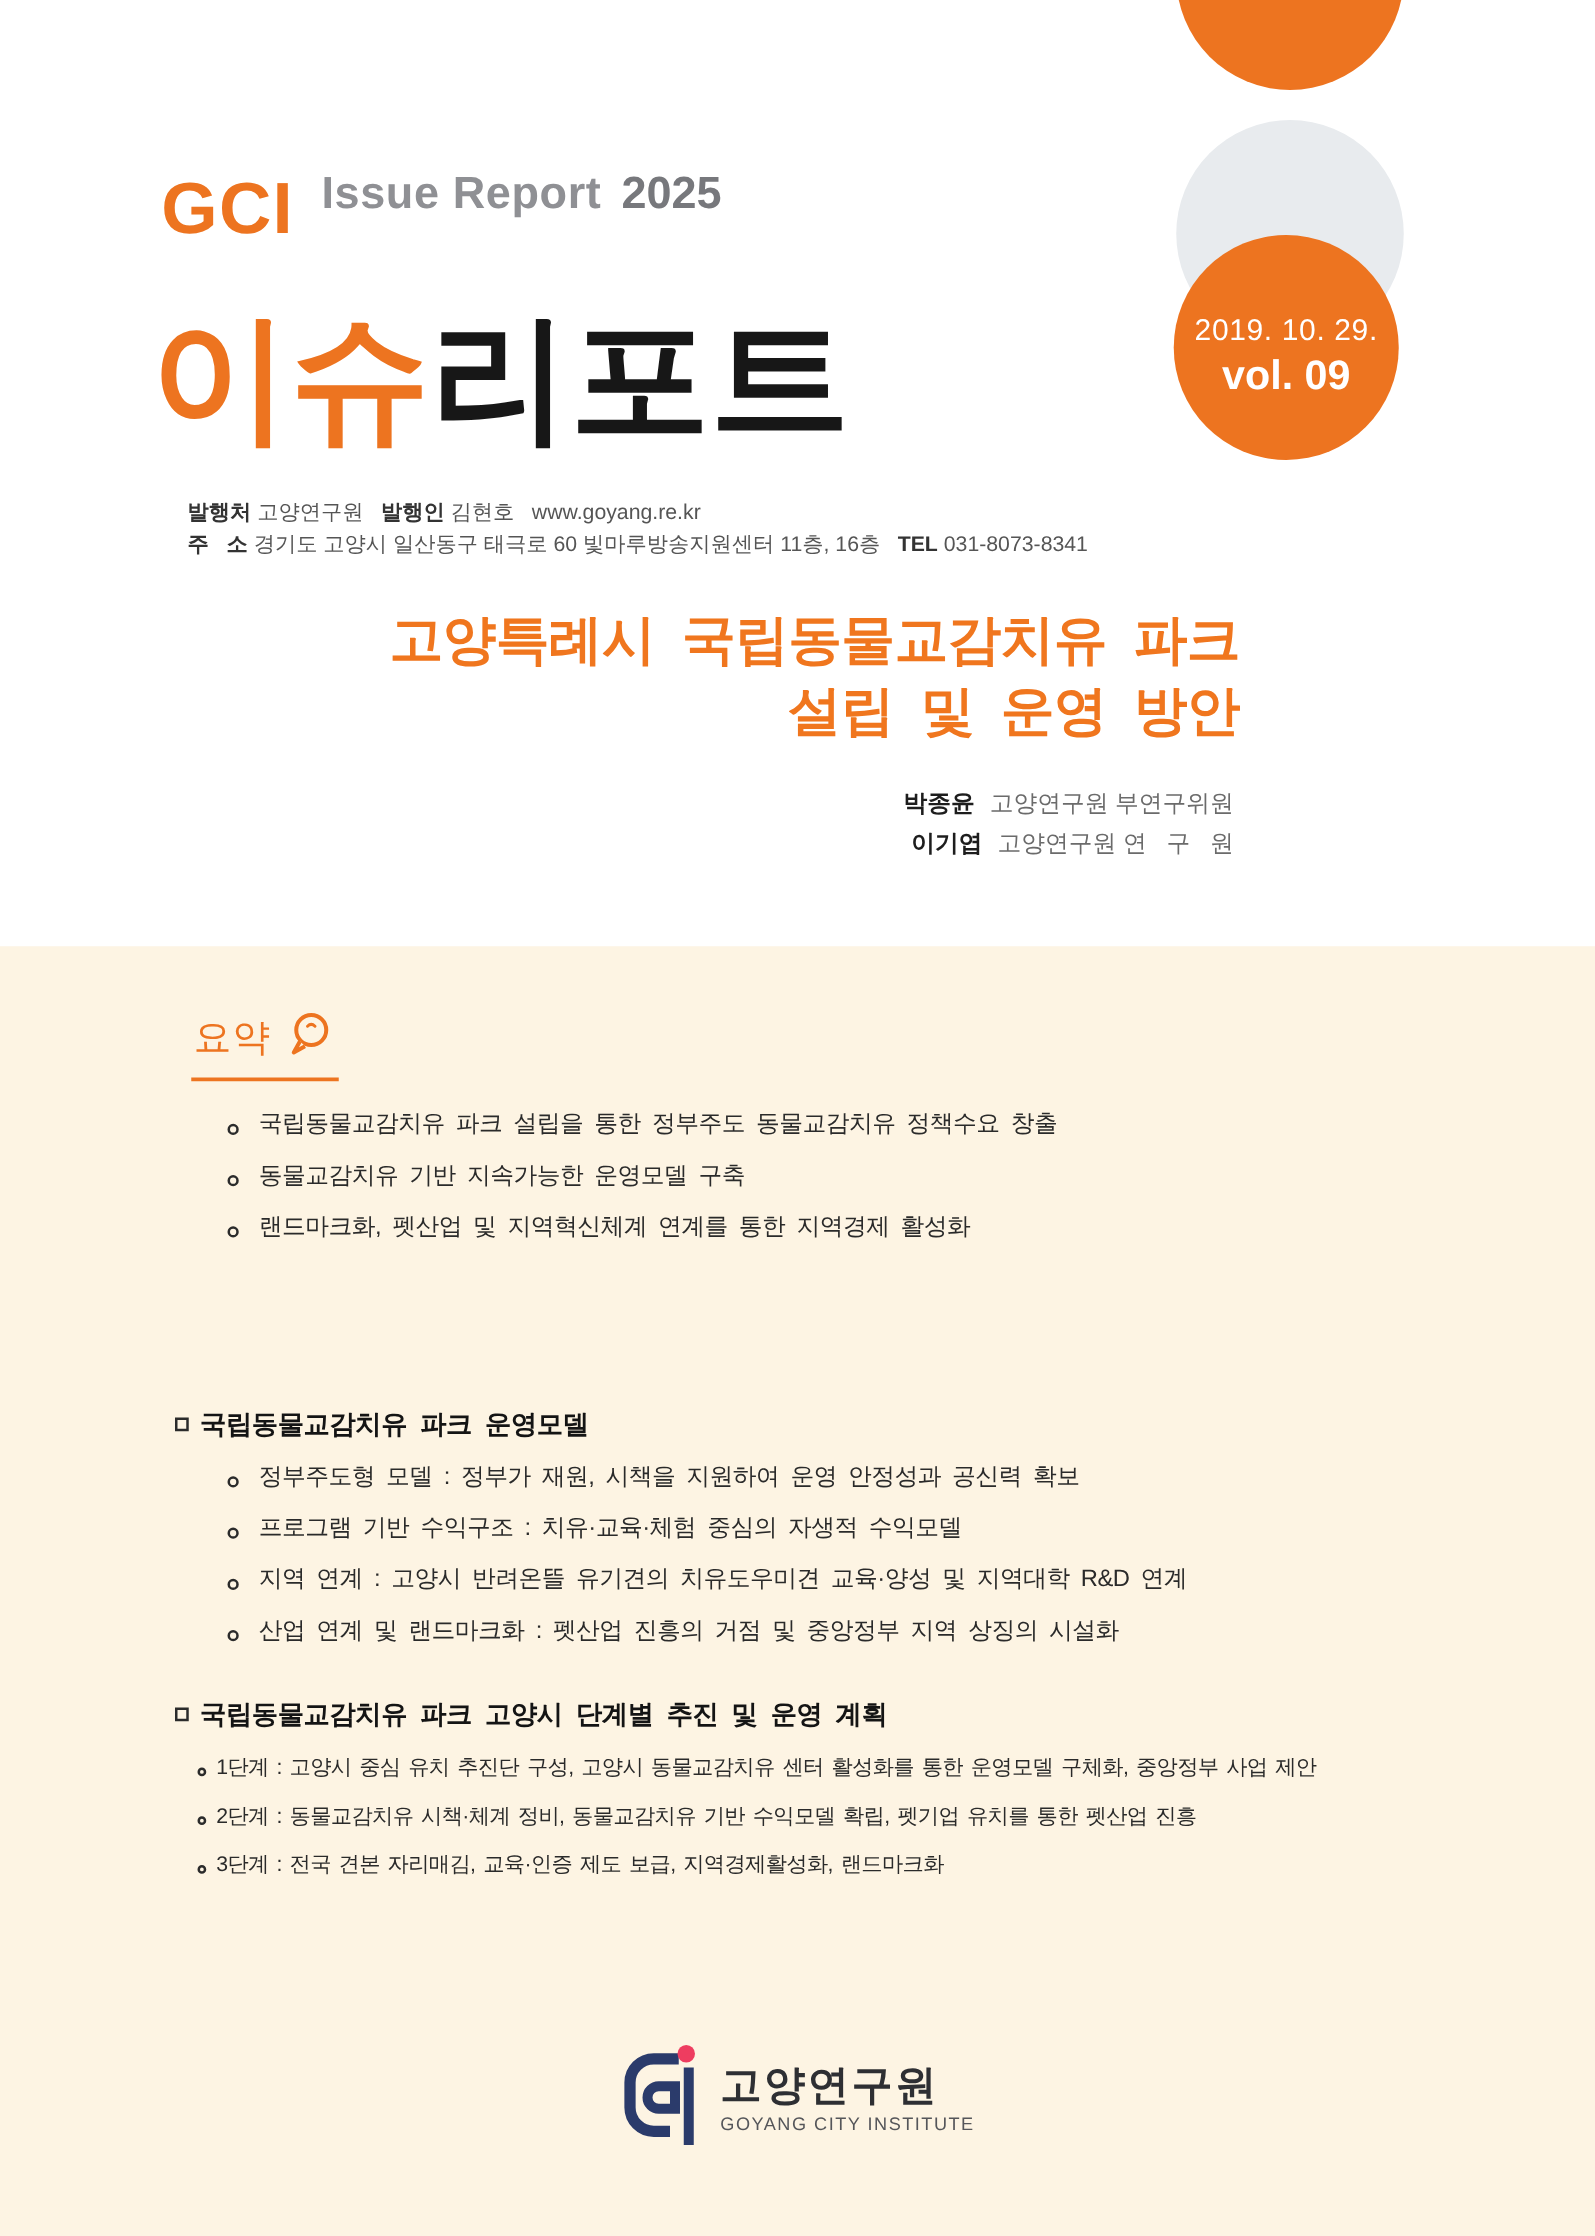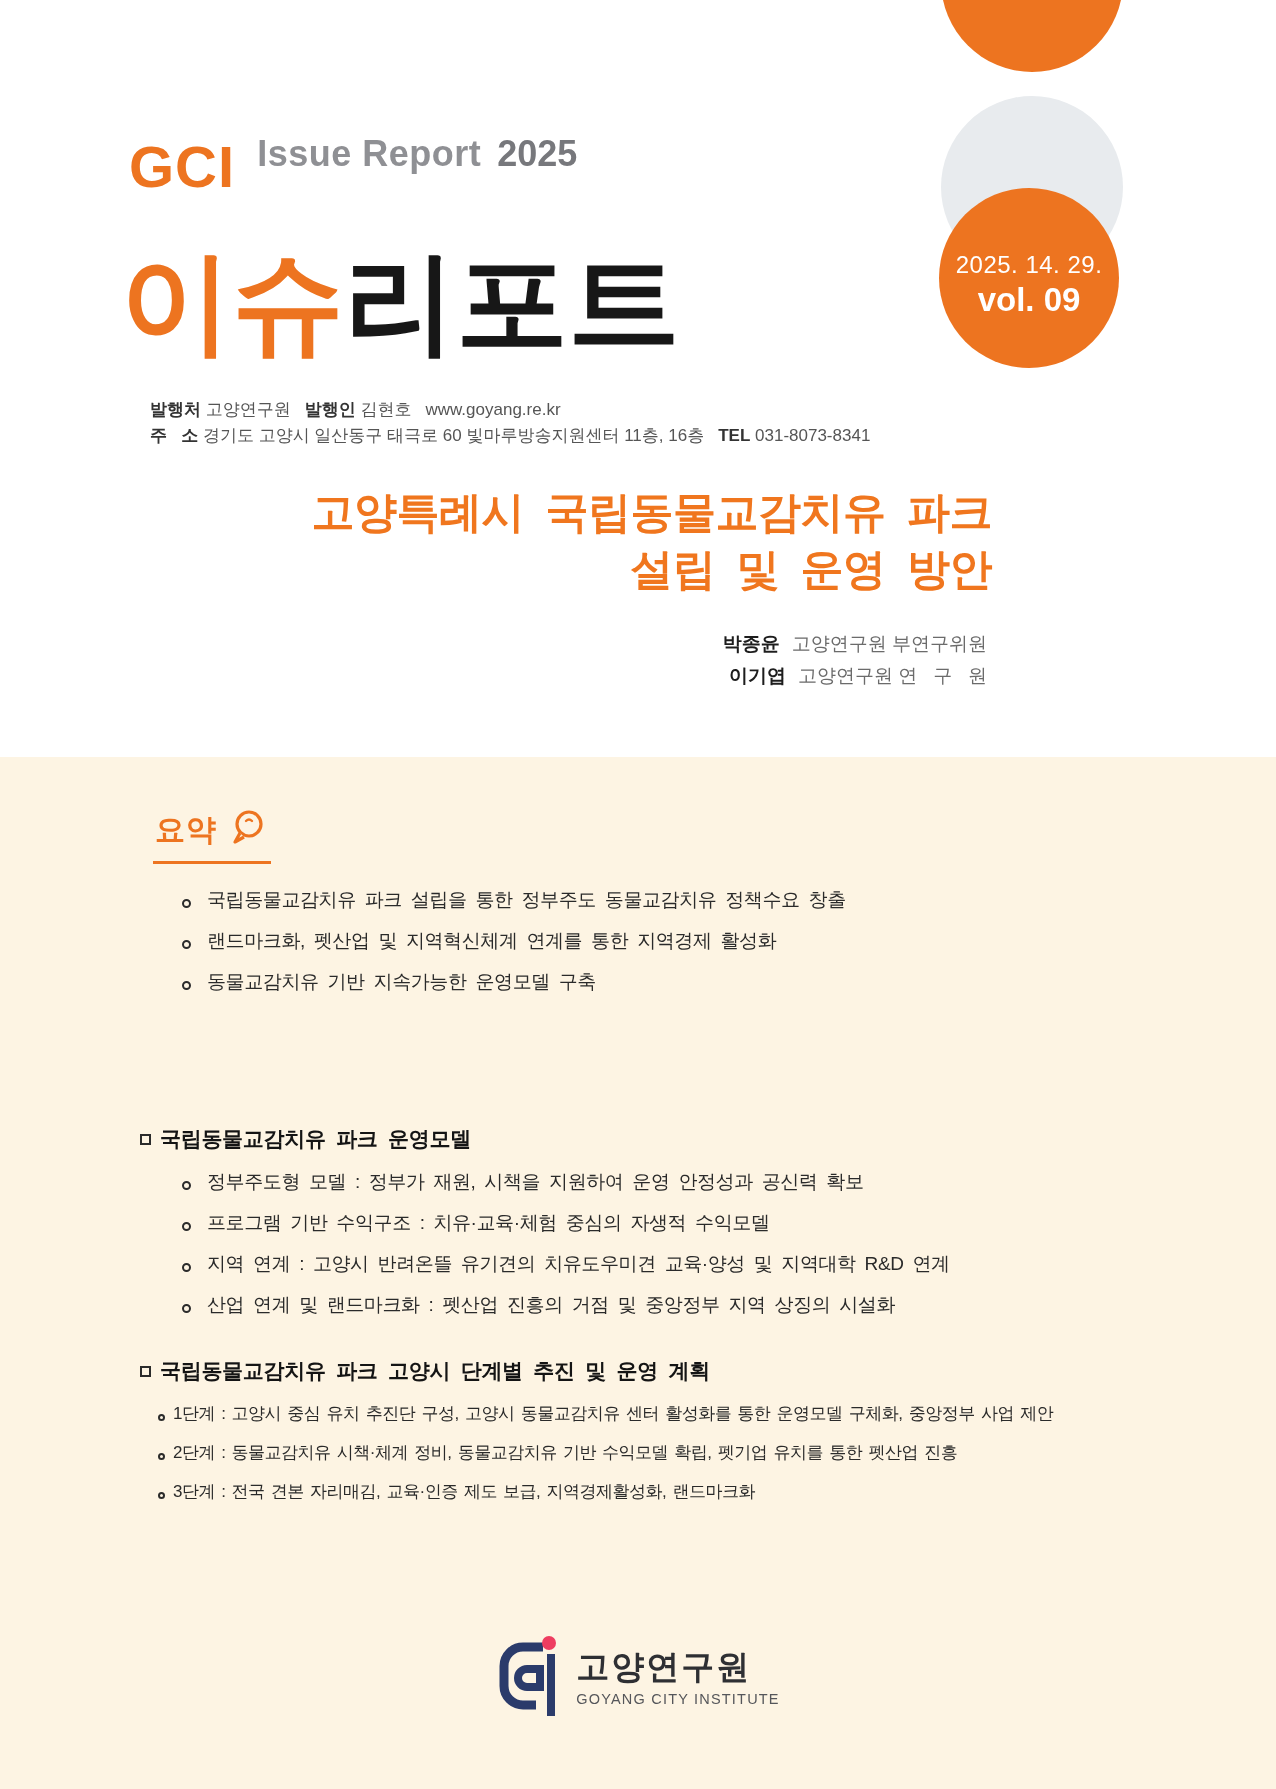--- a/index.html
+++ b/index.html
@@ -54,21 +54,21 @@
              font-size: 19px; line-height: 32px; white-space: nowrap; }
   .authors .author-name  { font-weight: 700; color: #1d1d1d; }
   .authors .author-affil { color: #6b6b6b; margin-left: 12px; white-space: pre; }
 
   
   .summary-panel { position: absolute; left: 0; top: 757px; width: 1276px; height: 1032px;
                    background: #FDF4E3; }
 
   .summary-heading { position: absolute; left: 153px; top: 52px; display: flex; align-items: center;
                      border-bottom: 3px solid #ED7420; padding: 0 6px 10px 2px; }
-  .summary-heading .txt { color: #ED7420; font-size: 30px; font-weight: 700; letter-spacing: 1px; }
+  .summary-heading .txt { color: #ED7420; font-size: 30px; font-weight: 400; letter-spacing: 1px; }
   .summary-heading .bulb { margin-left: 12px; }
 
   .sec { position: absolute; left: 140px; width: 1090px; }
   .sec-1 { top: 131px; }
   .sec-2 { top: 368px; }
   .sec-3 { top: 600px; }
 
   .sec-title { display: flex; align-items: center; margin-bottom: 17px; }
   .sq-bullet { width: 11px; height: 11px; border: 2.5px solid #2b2b2b; margin-right: 9px; flex: 0 0 auto; }
   .sec-title .t { font-size: 21px; font-weight: 700; color: #141414; word-spacing: 5px; letter-spacing: -0.3px; white-space: nowrap; }
@@ -90,21 +90,21 @@
   .footer-logo .names .en { font-size: 14.5px; color: #55565a; letter-spacing: 1.2px; margin-top: 4px; }
 </style>
 </head>
 <body>
 
 <div class="page">
 
   <div class="circle c-top-orange"></div>
   <div class="circle c-gray"></div>
   <div class="circle c-date">
-    <div class="date-line">2025. 14. 29.</div>
+    <div class="date-line">2019. 10. 29.</div>
     <div class="vol-line">vol. 09</div>
   </div>
 
   <div class="brand">
     <span class="gci">GCI</span>
     <span class="issue">Issue Report</span>
     <span class="year">2025</span>
   </div>
 
   <div class="masthead"><span class="mh-orange">이슈</span><span class="mh-black">리포트</span></div>
@@ -137,25 +137,25 @@
       </span>
     </div>
 
     <div class="sec sec-1">
       <div class="sec-item">
           <span class="o-bullet"></span>
           <span class="t">국립동물교감치유 파크 설립을 통한 정부주도 동물교감치유 정책수요 창출</span>
         </div>
       <div class="sec-item">
           <span class="o-bullet"></span>
+          <span class="t">동물교감치유 기반 지속가능한 운영모델 구축</span>
+        </div>
+      <div class="sec-item">
+          <span class="o-bullet"></span>
           <span class="t">랜드마크화, 펫산업 및 지역혁신체계 연계를 통한 지역경제 활성화</span>
-        </div>
-      <div class="sec-item">
-          <span class="o-bullet"></span>
-          <span class="t">동물교감치유 기반 지속가능한 운영모델 구축</span>
         </div>
     </div>
 
     <div class="sec sec-2">
       <div class="sec-title">
         <span class="sq-bullet"></span>
         <span class="t">국립동물교감치유 파크 운영모델</span>
       </div>
       <div class="sec-item">
           <span class="o-bullet"></span>

